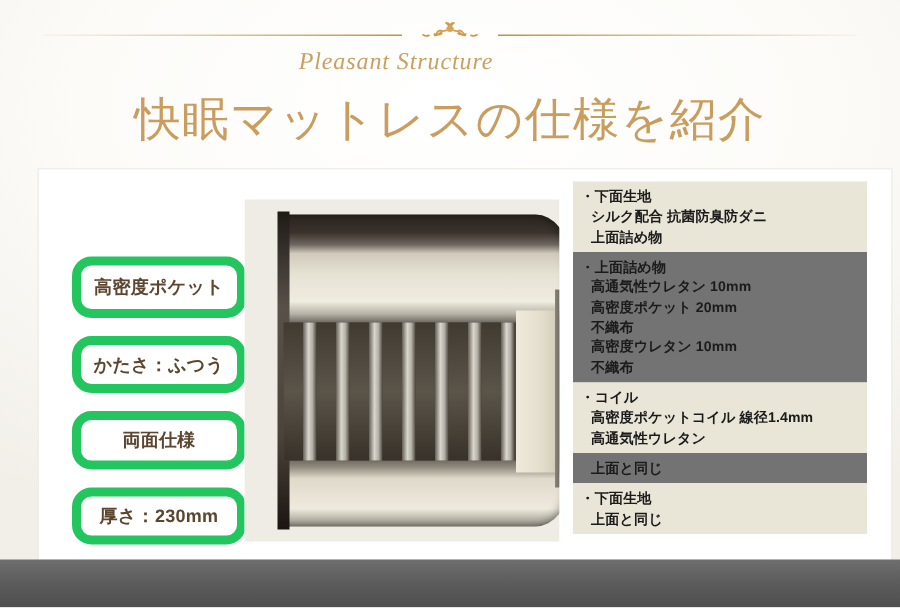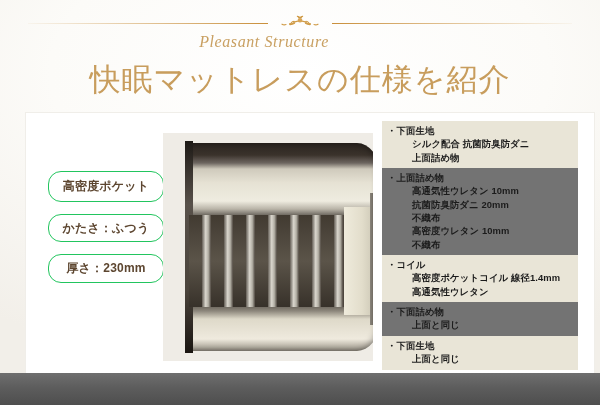--- a/index.html
+++ b/index.html
@@ -93,21 +93,21 @@
   
   .badges {
     position: absolute;
     left: 22px;
     top: 58px;
     width: 116px;
   }
   .badge {
     box-sizing: border-box;
     width: 116px;
-    border: 1px solid #22c55e;
+    border: 6px solid #22c55e;
     border-radius: 13px;
     color: #5d4630;
     font-size: 12px;
     font-weight: 700;
     line-height: 1.35;
     text-align: center;
     padding: 5px 4px;
     margin-bottom: 12px;
     background: #ffffff;
     letter-spacing: 0.2px;
@@ -232,21 +232,20 @@
     letter-spacing: 0.1px;
   }
   .spec-block.tint { background: #e9e5d7; }
   .spec-block.plain { background: #737373; }
   .spec-head {
     white-space: nowrap;
   }
   .spec-line {
     padding-left: 7px;
     white-space: nowrap;
-    margin-left: 18px;
   }
 
   
   .footer-band {
     position: absolute;
     left: 0;
     top: 373px;
     width: 600px;
     height: 32px;
     background: linear-gradient(to bottom, #6f6f6f 0%, #5d5d5d 45%, #4e4e4e 100%);
@@ -280,20 +279,21 @@
   <div class="script-title">Pleasant Structure</div>
   <div class="main-title">快眠マットレスの仕様を紹介</div>
 
   <div class="card">
 
     <div class="badges">
       <div class="badge two-line">
         <div>高密度ポケット</div>
       </div>
       <div class="badge">かたさ：ふつう</div>
+      <div class="badge">両面仕様</div>
       <div class="badge">厚さ：230mm</div>
     </div>
 
     <div class="photo">
       <div class="photo-inner">
         <div class="mat-body"></div>
         <div class="mat-left-edge"></div>
         <div class="coils">
           <div class="coil-gap" style="left:0px"></div>
           <div class="coil" style="left:13px"></div>
@@ -320,34 +320,33 @@
 
       <div class="spec-block tint">
         <div class="spec-head">・下面生地</div>
         <div class="spec-line">シルク配合 抗菌防臭防ダニ</div>
         <div class="spec-line">上面詰め物</div>
       </div>
 
       <div class="spec-block plain">
         <div class="spec-head">・上面詰め物</div>
         <div class="spec-line">高通気性ウレタン 10mm</div>
-        <div class="spec-line">抗菌防臭防ダニ 20mm</div>
+        <div class="spec-line">高密度ポケット 20mm</div>
         <div class="spec-line">不織布</div>
         <div class="spec-line">高密度ウレタン 10mm</div>
         <div class="spec-line">不織布</div>
       </div>
 
       <div class="spec-block tint">
         <div class="spec-head">・コイル</div>
         <div class="spec-line">高密度ポケットコイル 線径1.4mm</div>
         <div class="spec-line">高通気性ウレタン</div>
       </div>
 
       <div class="spec-block plain">
-        <div class="spec-head">・下面詰め物</div>
         <div class="spec-line">上面と同じ</div>
       </div>
 
       <div class="spec-block tint">
         <div class="spec-head">・下面生地</div>
         <div class="spec-line">上面と同じ</div>
       </div>
 
     </div>
   </div>

